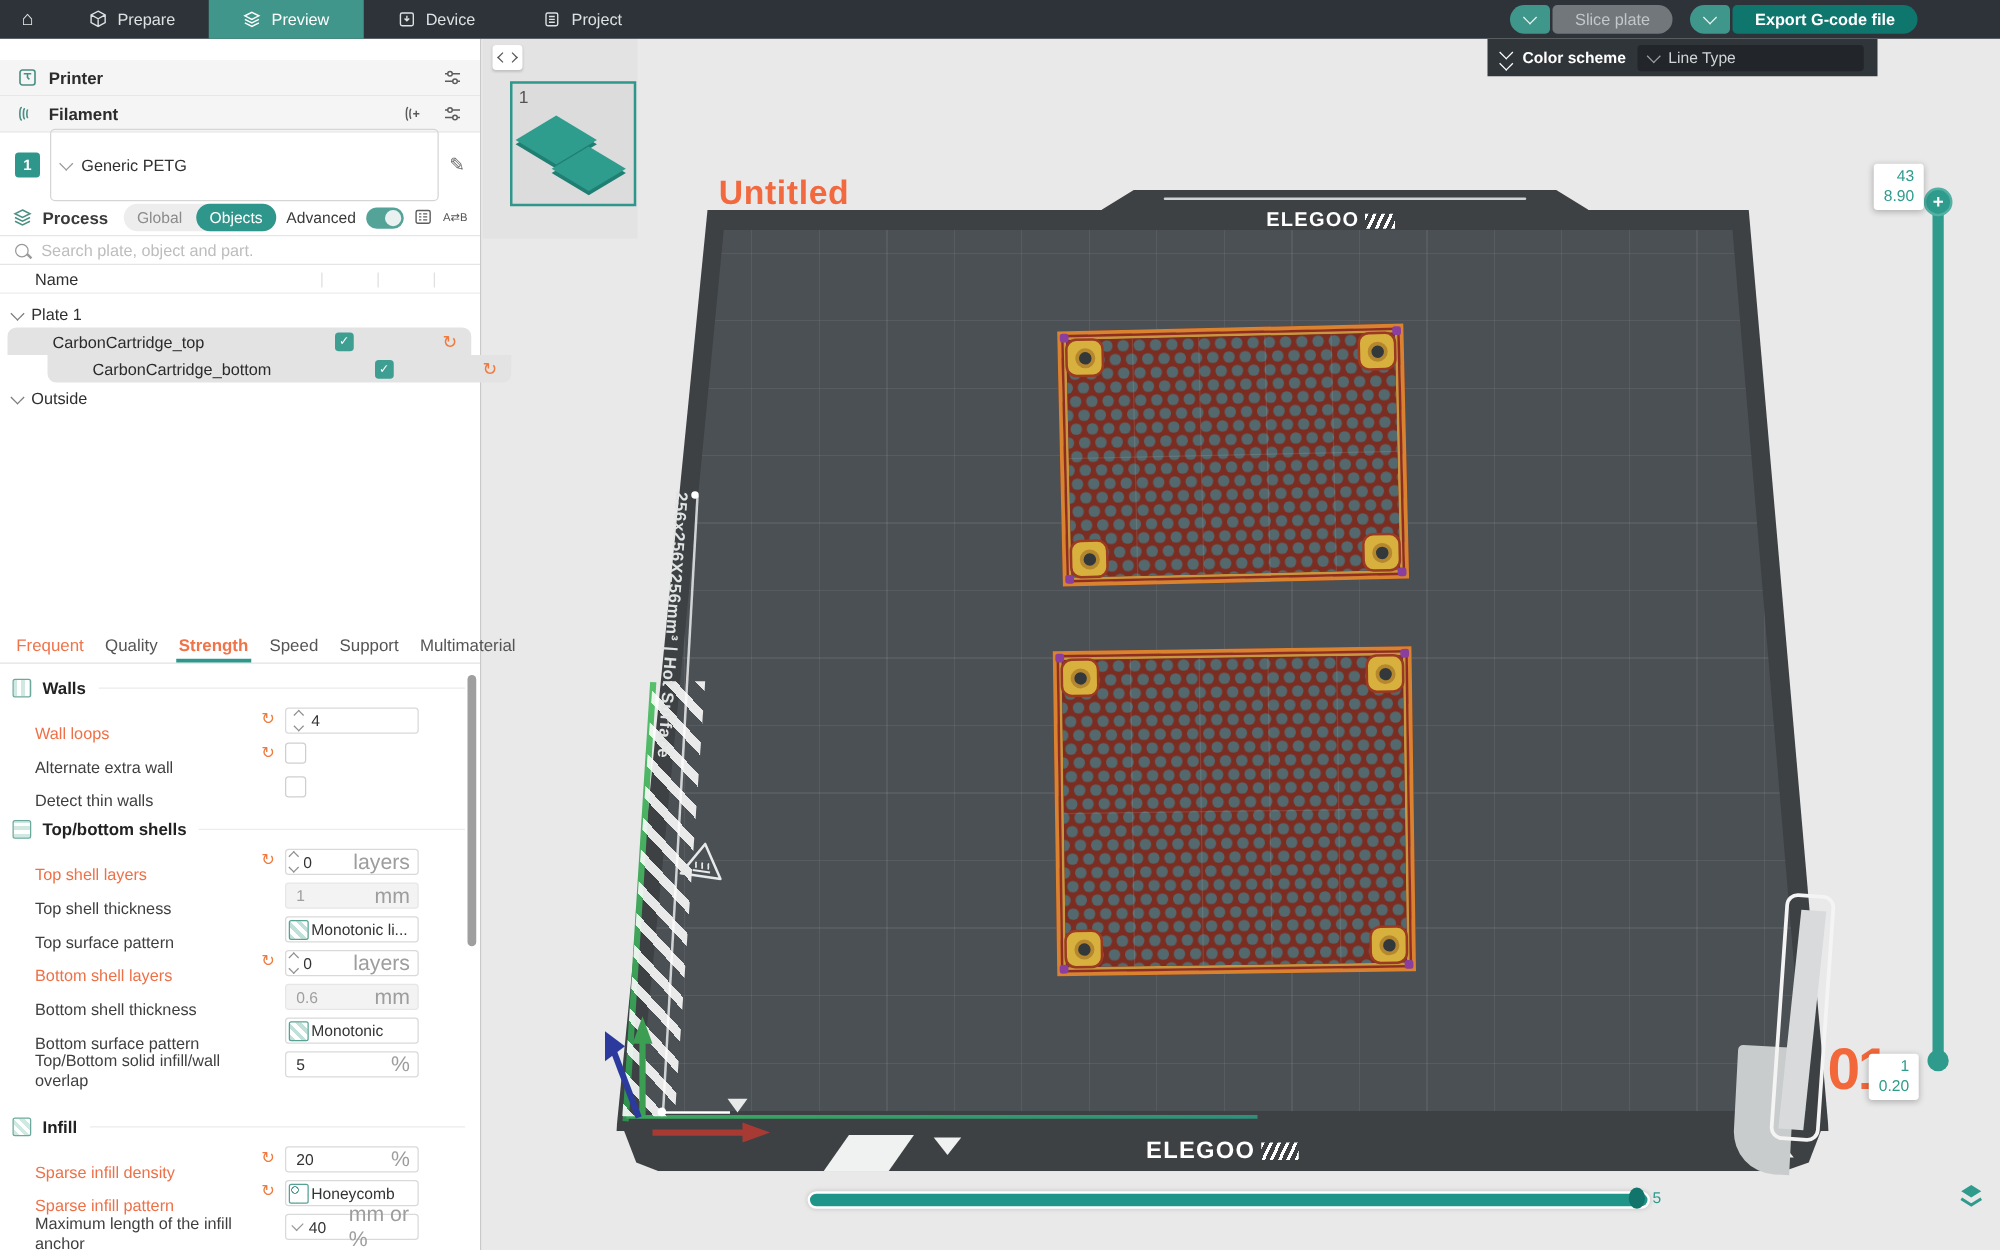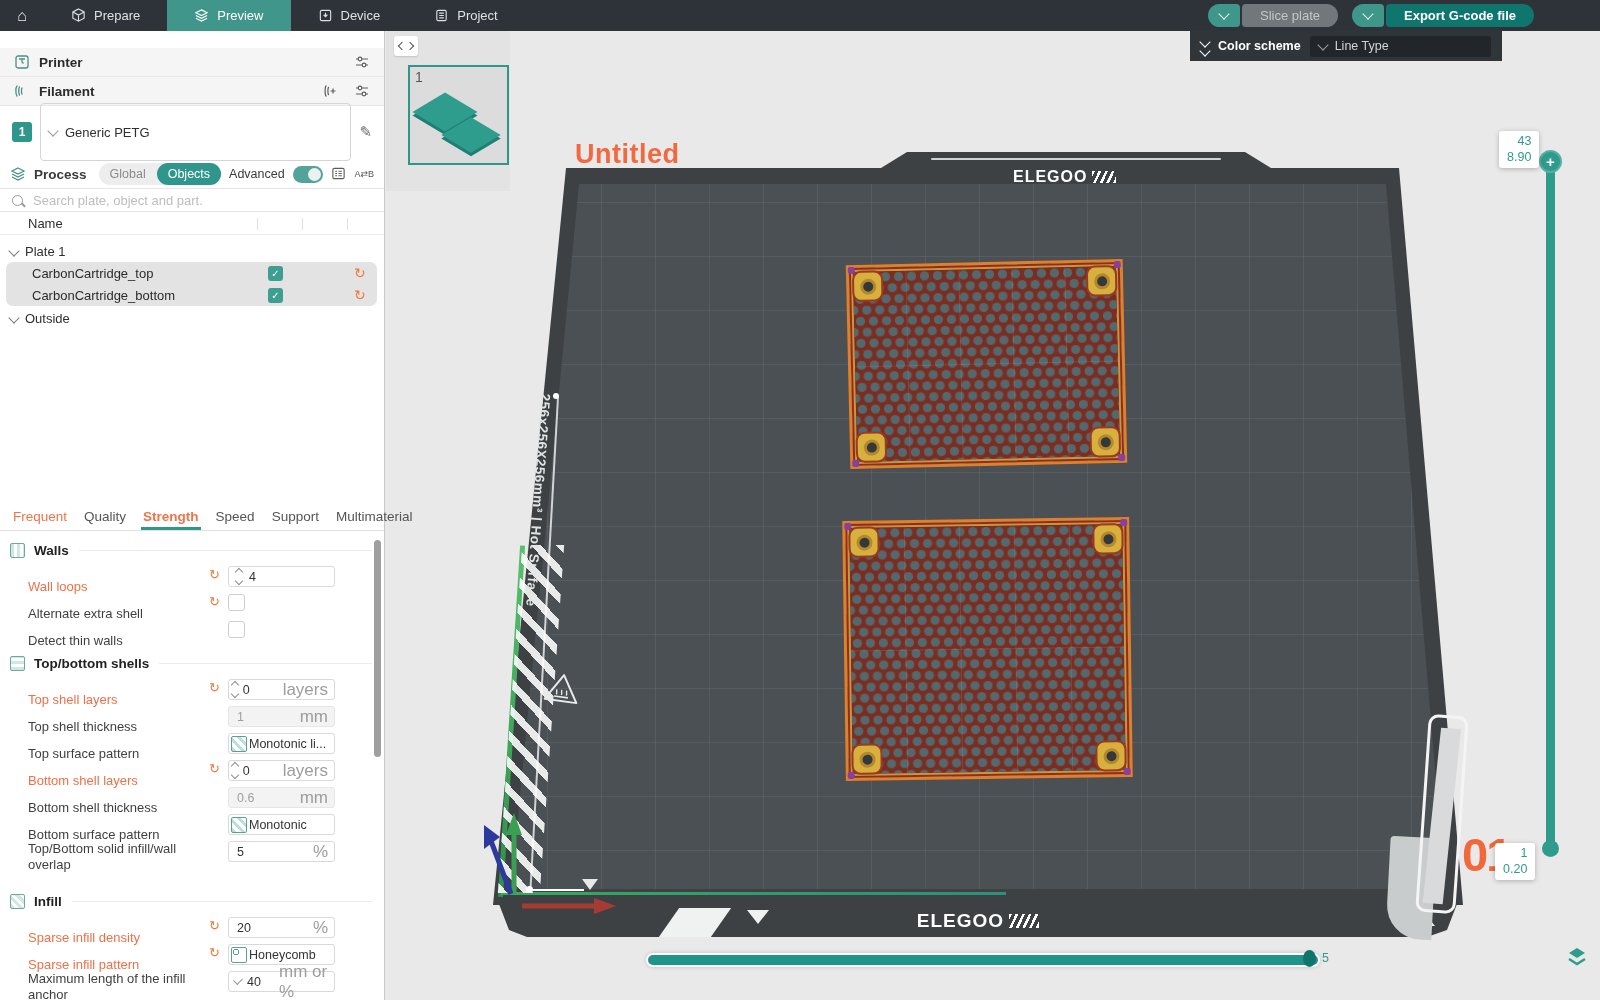--- a/index.html
+++ b/index.html
@@ -42,23 +42,23 @@
   .switch i{position:absolute;right:2px;top:2px;width:13px;height:13px;border-radius:50%;background:#e9f2f0;}
   .ab-ic{font-size:9px;color:#555;line-height:1;}
   .search-row{position:absolute;left:0;top:157px;width:100%;height:24px;border-top:1px solid #e5e5e5;border-bottom:1px solid #e5e5e5;display:flex;align-items:center;gap:8px;padding:0 12px;box-sizing:border-box;}
   .search-ic{width:9px;height:9px;border:1.6px solid #9a9a9a;border-radius:50%;position:relative;}
   .search-ic:after{content:"";position:absolute;left:8px;top:8px;width:5px;height:1.6px;background:#9a9a9a;transform:rotate(45deg);}
   .search-row input{border:none;outline:none;flex:1;font-size:13px;color:#444;font-family:inherit;}
   .search-row input::placeholder{color:#bdbdbd;}
   .name-hdr{position:absolute;left:0;top:182px;width:100%;height:22px;border-bottom:1px solid #ececec;display:flex;align-items:center;padding-left:28px;box-sizing:border-box;color:#2f2f2f;}
   .col-div{position:absolute;top:5px;width:1px;height:12px;background:#e0e0e0;}
   .tree-row{position:absolute;left:0;width:100%;height:21px;display:flex;align-items:center;gap:7px;padding-left:10px;box-sizing:border-box;color:#2f2f2f;}
-  .sel-row{position:absolute;left:6px;width:371px;height:22px;background:#e3e3e4;display:flex;align-items:center;padding-left:26px;box-sizing:border-box;color:#2b2b2b;}
+  .sel-row{position:absolute;left:6px;width:371px;height:22px;background:#e3e3e4;display:flex;align-items:center;padding-left:36px;box-sizing:border-box;color:#2b2b2b;}
   .sel-row.first{border-radius:7px 7px 0 0;}
-  .sel-row.last{border-radius:0 0 7px 7px;}
+  .sel-row.last{border-radius:0 0 7px 7px;margin-left:32px;}
   .cb{position:absolute;left:262px;width:15px;height:15px;border-radius:3px;background:#3f9e92;color:#fff;font-size:10px;display:flex;align-items:center;justify-content:center;}
   .row-reset{position:absolute;left:348px;color:#f07a3e;font-size:14px;line-height:1;}
 
   .tabs{position:absolute;left:0;top:474px;width:100%;height:26px;border-bottom:1px solid #e2e2e2;display:flex;align-items:flex-end;gap:17px;padding:0 0 0 13px;box-sizing:border-box;font-size:13.5px;color:#555;}
   .tab{padding-bottom:6px;position:relative;}
   .tab.orange{color:#f0734a;}
   .tab.active{color:#f0734a;font-weight:bold;}
   .tab.active:after{content:"";position:absolute;left:-2px;right:-2px;bottom:0;height:3px;background:#2f968b;}
 
   .settings{position:absolute;left:0;top:501px;width:100%;height:468px;overflow:hidden;}
@@ -343,21 +343,21 @@
         <span class="reset">↻</span>
         <div class="ctl">
           <span class="spin">
               <i class="sarr up"></i>
               <i class="sarr dn"></i>
             </span>
           <input value="4" style="">
         </div>
       </div>
       <div class="srow">
-        <span class="lbl">Alternate extra shell</span>
+        <span class="lbl">Alternate extra wall</span>
         <span class="reset">↻</span>
         <span style="position:absolute;left:228px;top:3px;width:15px;height:15px;border:1px solid #cfcfcf;border-radius:3px;background:#fff;"></span>
       </div>
       <div class="srow">
         <span class="lbl">Detect thin walls</span>
         <span style="position:absolute;left:228px;top:3px;width:15px;height:15px;border:1px solid #cfcfcf;border-radius:3px;background:#fff;"></span>
       </div>
 
       <div class="shead">
         <span class="sic h"></span>

